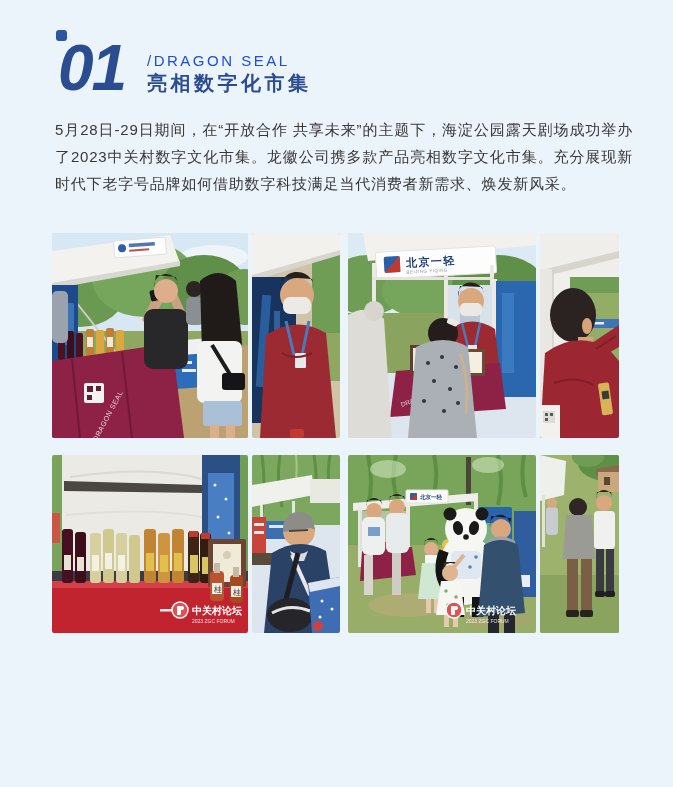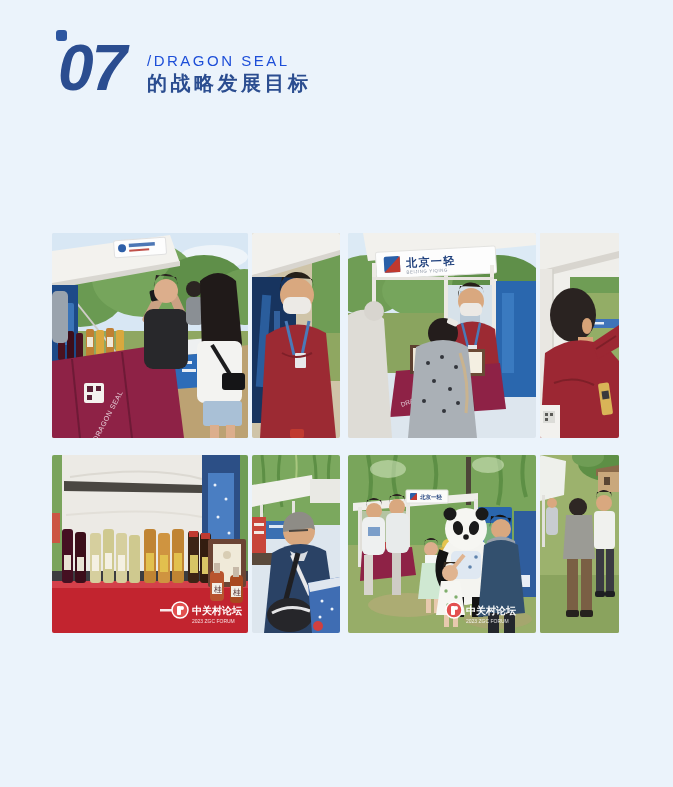--- a/index.html
+++ b/index.html
@@ -30,24 +30,25 @@
   .ph-h{left:488px;top:222px;width:79px;height:178px;}
   .photo svg{display:block;width:100%;height:100%;}
   svg text{font-family:"Liberation Sans","DejaVu Sans",sans-serif;}
 </style>
 </head>
 <body>
 
 <div class="page">
 
   <div class="hdr-square"></div>
-  <div class="hdr-num">07</div>
+  <div class="hdr-num">01</div>
   <div class="hdr-en">/DRAGON SEAL</div>
-  <div class="hdr-cn">的战略发展目标</div>
-
+  <div class="hdr-cn">亮相数字化市集</div>
+
+  <p class="para para-1">5月28日-29日期间，在“开放合作 共享未来”的主题下，海淀公园露天剧场成功举办了2023中关村数字文化市集。龙徽公司携多款产品亮相数字文化市集。充分展现新时代下老字号品牌如何借助数字科技满足当代消费者新需求、焕发新风采。</p>
 
   <div class="photo-grid">
 
     <div class="photo ph-a">
       <svg viewBox="0 0 196 205" preserveAspectRatio="none">
         <rect x="0" y="0" width="196" height="102" fill="#d8e7f4"></rect>
         <ellipse cx="162" cy="24" rx="34" ry="12" fill="#eef4f9"></ellipse>
         <ellipse cx="28" cy="58" rx="46" ry="36" fill="#6a9a52"></ellipse>
         <ellipse cx="92" cy="46" rx="52" ry="38" fill="#76a55c"></ellipse>
         <ellipse cx="152" cy="52" rx="42" ry="30" fill="#5f8f49"></ellipse>

